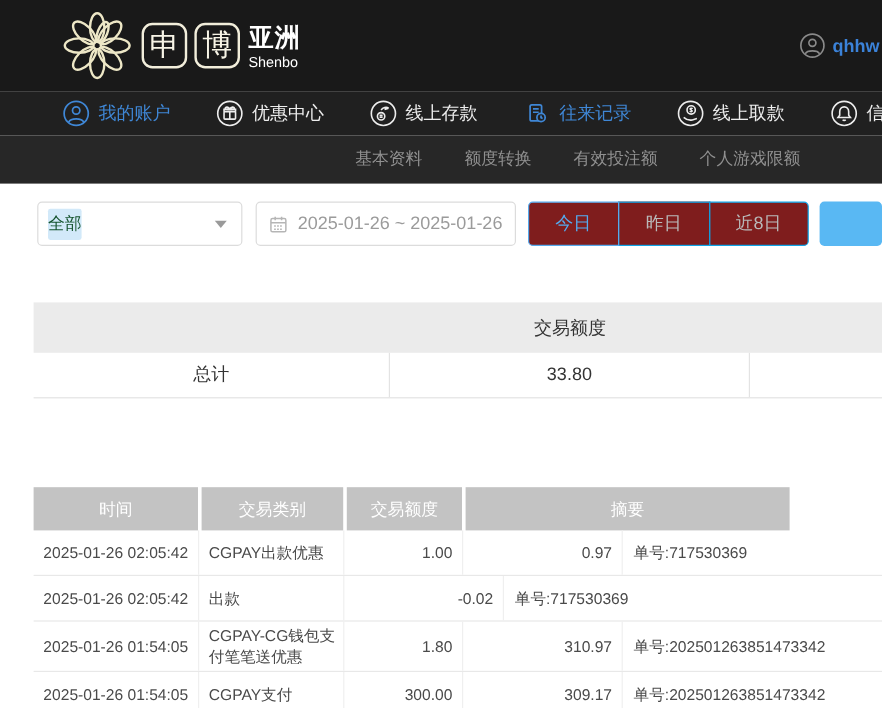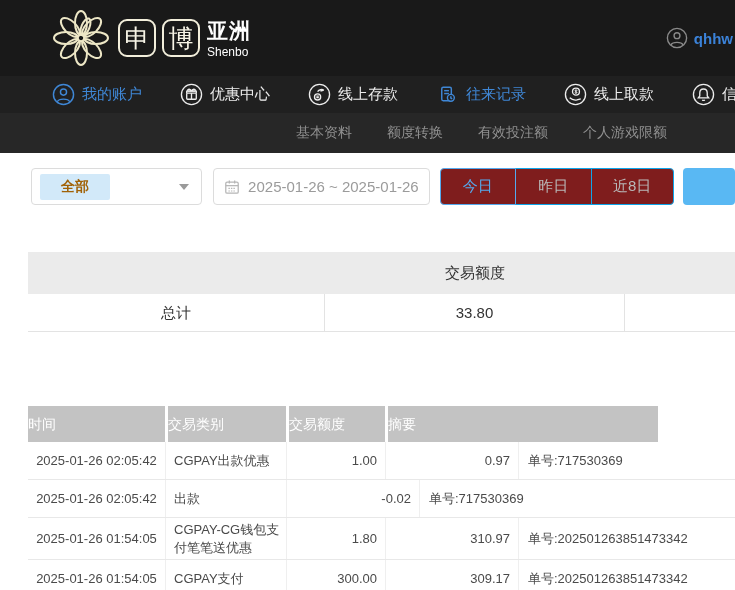--- a/index.html
+++ b/index.html
@@ -30,21 +30,21 @@
 
   
   .sub-nav { height:40px; background:#272727; display:flex; align-items:center;
     padding-left:296px; gap:35px; overflow:hidden; }
   .sub-item { color:#909090; font-size:14px; white-space:nowrap; cursor:pointer; }
 
   
   .filter-row { margin:15px 0 0 31px; height:37px; display:flex; align-items:stretch; }
   .select-box { width:193px; border:1px solid #dcdcdc; border-radius:4px;
     display:flex; align-items:center; padding:0 12px 0 8px; }
-  .chip { background:#d2e9f9; color:#a16207; font-size:14px; padding:4px 21px; border-radius:2px;font-weight:bold; }
+  .chip { background:#d2e9f9; color:#14532d; font-size:14px; padding:4px 0; border-radius:2px; }
   .chevron { margin-left:auto; width:0; height:0; border-left:5px solid transparent;
     border-right:5px solid transparent; border-top:6px solid #9a9a9a; }
   .date-box { margin-left:11px; width:233px; border:1px solid #dcdcdc; border-radius:4px;
     display:flex; align-items:center; padding:0 10px; gap:8px; }
   .date-box svg { width:16px; height:16px; flex:none; }
   .date-text { color:#9b9b9b; font-size:15px; white-space:nowrap; }
   .btn-group { margin-left:10px; display:flex; }
   .qbtn { height:37px; border:1px solid #0ea5e9; background:#7f1d1d; font-size:15px;
     color:#b9b9b9; cursor:pointer; font-family:inherit; }
   .qbtn.first { width:76px; border-radius:4px 0 0 4px; }
@@ -61,21 +61,21 @@
   .sum-c1 { width:297px; text-align:center; }
   .sum-c2 { width:300px; text-align:center; }
   .sum-c3 { flex:1; }
   .sum-body .sum-c1, .sum-body .sum-c2 { align-self:stretch; line-height:37px;
     border-right:1px solid #e3e3e3; }
 
   
   .tx-table { margin:74px 0 0 28px; width:745px; }
   .tx-header { display:flex; height:36px; }
   .tx-header .hc { background:#c3c3c3; color:#fff; font-size:14px; line-height:36px;
-    margin-right:3px; }
+    text-align:center; margin-right:3px; }
   .hc1 { width:137px; } .hc2 { width:118px; } .hc3 { width:96px; }
   .hc4 { width:130px; } .hc5 { width:270px; margin-right:0 !important; }
   .tx-row { display:flex; align-items:center; border-bottom:1px solid #e8e8e8;
     min-height:38px; font-size:13px; color:#4a4a4a; }
   .tx-row .bc { align-self:stretch; display:flex; align-items:center;
     border-right:1px solid #efefef; }
   .bc1 { width:138px; justify-content:center; }
   .bc2 { width:121px; padding:3px 6px 3px 8px; line-height:1.35; }
   .bc3 { width:99px;  justify-content:flex-end; padding-right:8px; }
   .bc4 { width:133px; justify-content:flex-end; padding-right:8px; }

